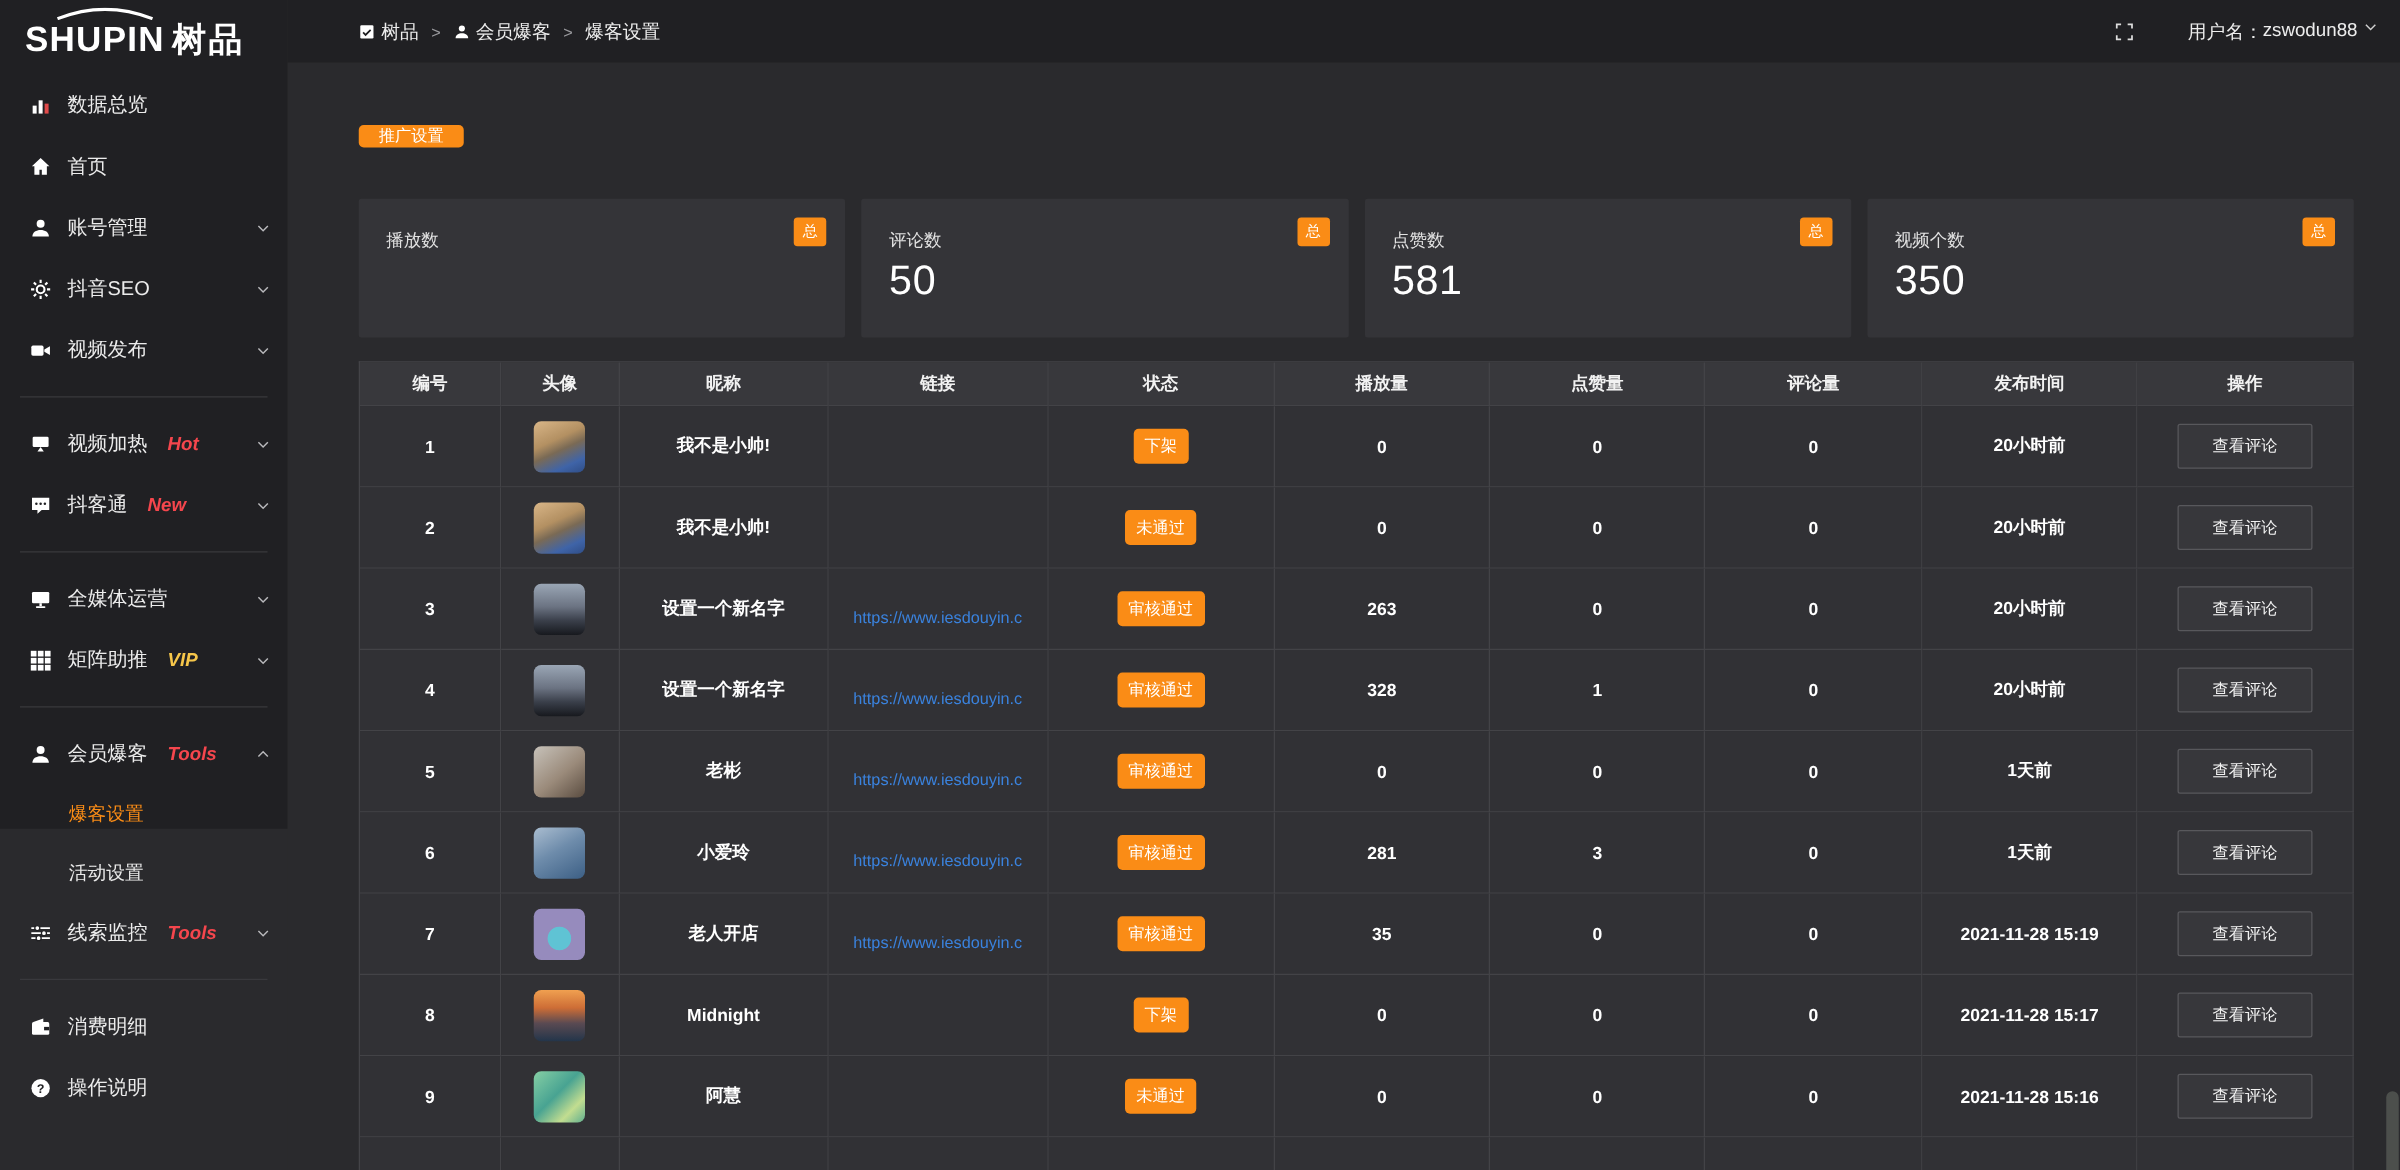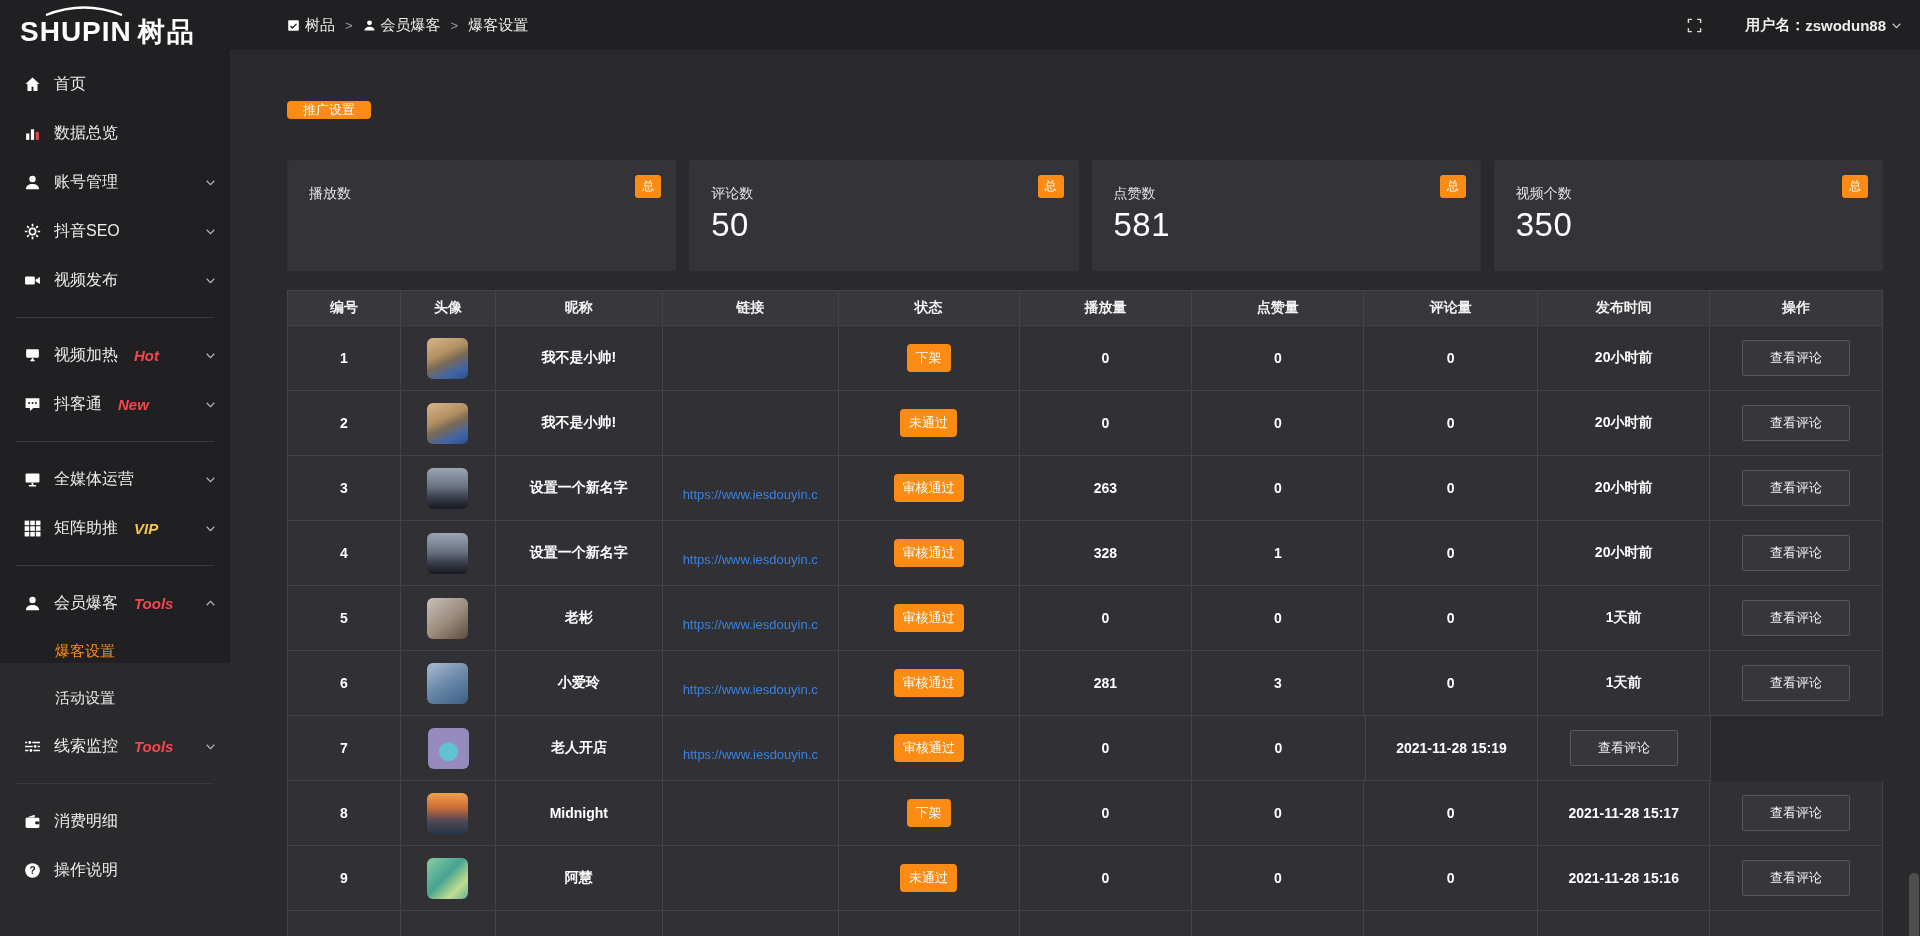--- a/index.html
+++ b/index.html
@@ -34,21 +34,21 @@
   
   .topbar{position:absolute;left:230px;top:0;right:0;height:50px;background:#202023;display:flex;align-items:center;z-index:2;}
   .breadcrumb{margin-left:57px;display:flex;align-items:center;font-size:15px;color:#ededed;}
   .crumb{display:flex;align-items:center;cursor:pointer;}
   .crumb .b-icon{display:flex;margin-right:5px;}
   .crumb .b-icon svg{width:13px;height:13px;}
   .crumb-sep{color:#9a9a9e;font-size:13px;margin:0 10px;}
   .topbar-right{margin-left:auto;margin-right:18px;display:flex;align-items:center;color:#ededed;font-size:15px;}
   .fullscreen-btn{display:flex;cursor:pointer;margin-right:22px;}
   .fullscreen-btn svg{width:15px;height:15px;}
-  .user-entry{display:flex;align-items:center;cursor:pointer;font-weight:bold;margin-left:21px;}
+  .user-entry{display:flex;align-items:flex-start;cursor:pointer;font-weight:normal;margin-left:21px;}
   .user-caret{display:flex;margin-left:5px;color:#cfcfcf;}
   .user-caret svg{width:11px;height:11px;}
   
   .content{position:absolute;left:230px;top:50px;right:0;bottom:0;background:#2a2a2d;padding:50px 0 0 57px;box-sizing:border-box;overflow:hidden;}
   .promo-btn{display:inline-block;background:var(--accent);color:#fff;font-size:13px;border:none;border-radius:4px;padding:0 16px;cursor:pointer;font-family:Liberation Sans, sans-serif;}
   .cards{margin-top:41px;width:1596px;display:flex;gap:13px;}
   .card{flex:1;height:111px;background:#343438;border-radius:2px;position:relative;padding:25px 0 0 22px;box-sizing:border-box;}
   .card-label{font-size:14px;color:#e2e2e2;}
   .card-value{font-size:33px;color:#fff;margin-top:3px;letter-spacing:.5px;}
   .card-badge{position:absolute;top:15px;right:15px;background:var(--accent);color:#fff;font-size:12px;padding:3px 7px;border-radius:3px;}
@@ -77,36 +77,36 @@
   <div class="logo">
     <svg class="logo-arc" width="80" height="10" viewBox="0 0 80 10">
         <path d="M2 9 Q40 -6 78 9" fill="none" stroke="#fff" stroke-width="2.4"></path>
       </svg>
     <span class="logo-en">SHUPIN</span><span class="logo-cn">树品</span>
   </div>
   <div class="nav" id="sidebar-nav">
   <div class="s-item">
     <span class="s-icon">
           <svg viewBox="0 0 16 16" fill="#fff">
-            <path d="M8 1.4L1.4 7.6h1.9V14h3.8v-3.9h1.8V14h3.8V7.6h1.9z"></path>
-          </svg>
-        </span>
-    <span class="s-label">首页</span>
-
-  </div>
-
-  <div class="s-item">
-    <span class="s-icon">
-          <svg viewBox="0 0 16 16" fill="#fff">
             <rect x="2" y="8" width="3" height="6"></rect>
             <rect x="6.5" y="4" width="3" height="10"></rect>
             <rect x="11" y="6.5" width="3" height="7.5" fill="#e04a4a"></rect>
           </svg>
         </span>
     <span class="s-label">数据总览</span>
+
+  </div>
+
+  <div class="s-item">
+    <span class="s-icon">
+          <svg viewBox="0 0 16 16" fill="#fff">
+            <path d="M8 1.4L1.4 7.6h1.9V14h3.8v-3.9h1.8V14h3.8V7.6h1.9z"></path>
+          </svg>
+        </span>
+    <span class="s-label">首页</span>
 
   </div>
 
   <div class="s-item">
     <span class="s-icon">
           <svg viewBox="0 0 16 16" fill="currentColor" color="#fff">
             <circle cx="8" cy="4.7" r="3"></circle>
             <path d="M1.8 14.3c0-3.3 2.9-4.9 6.2-4.9s6.2 1.6 6.2 4.9z"></path>
           </svg>
         </span>
@@ -582,20 +582,23 @@
           </div>
     <div class="cell c2">
             <span class="nickname">老人开店</span>
           </div>
     <div class="cell c3">
             <a class="link">https://www.iesdouyin.c</a>
           </div>
     <div class="cell c4">
             <span class="status-badge">审核通过</span>
           </div>
+    <div class="cell c5 bold">
+            <span>35</span>
+          </div>
     <div class="cell c6 bold">
             <span>0</span>
           </div>
     <div class="cell c7 bold">
             <span>0</span>
           </div>
     <div class="cell c8 bold">
             <span>2021-11-28 15:19</span>
           </div>
     <div class="cell c9">

